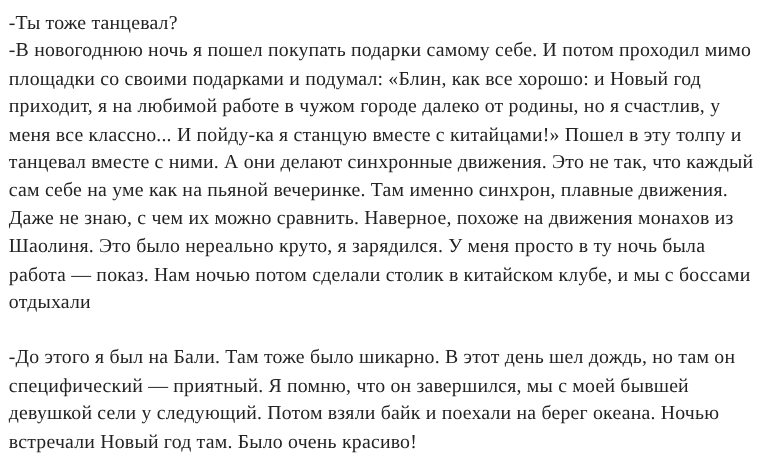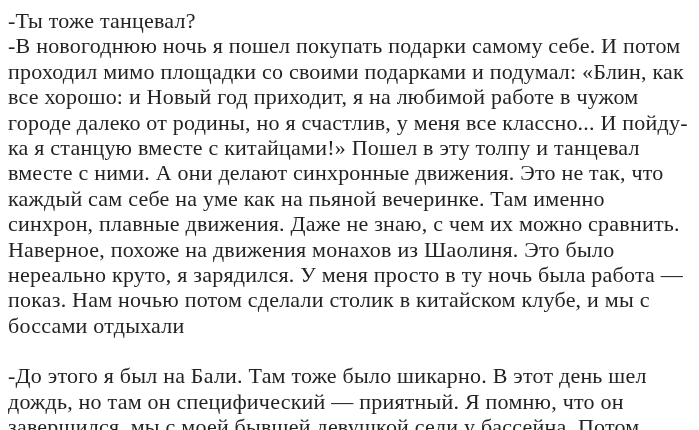--- a/index.html
+++ b/index.html
@@ -15,21 +15,21 @@
     overflow: hidden;
   }
   .page {
     box-sizing: border-box;
     width: 699px;
     height: 430px;
     padding: 8px 10px 0 8px;
     background: #ffffff;
   }
   .para {
-    font-size: 22px;
+    font-size: 18px;
     line-height: 25.4px;
     color: #232323;
     margin: 0;
     text-align: left;
     letter-spacing: 0.01em;
     white-space: pre-wrap;
   }
   .para + .para {
     margin-top: 0px;
   }
@@ -42,15 +42,15 @@
 
 <div class="page">
 
   <p class="para">-Ты тоже танцевал?</p>
 
   <p class="para">-В новогоднюю ночь я пошел покупать подарки самому себе. И потом проходил мимо площадки со своими подарками и подумал: «Блин, как все хорошо: и Новый год приходит, я на любимой работе в чужом городе далеко от родины, но я счастлив, у меня все классно... И пойду-ка я станцую вместе с китайцами!» Пошел в эту толпу и танцевал вместе с ними. А они делают синхронные движения. Это не так, что каждый сам себе на уме как на пьяной вечеринке. Там именно синхрон, плавные движения. Даже не знаю, с чем их можно сравнить. Наверное, похоже на движения монахов из Шаолиня. Это было нереально круто, я зарядился. У меня просто в ту ночь была работа — показ. Нам ночью потом сделали столик в китайском клубе, и мы с боссами отдыхали</p>
 
   <div class="gap"></div>
 
 
-  <p class="para">-До этого я был на Бали. Там тоже было шикарно. В этот день шел дождь, но там он специфический — приятный. Я помню, что он завершился, мы с моей бывшей девушкой сели у бассейна. Потом взяли байк и поехали на берег океана. Ночью встречали Новый год там. Было очень красиво!</p>
+  <p class="para">-До этого я был на Бали. Там тоже было шикарно. В этот день шел дождь, но там он специфический — приятный. Я помню, что он завершился, мы с моей бывшей девушкой сели у следующий. Потом взяли байк и поехали на берег океана. Ночью встречали Новый год там. Было очень красиво!</p>
 
 </div>
 
 </body></html>

